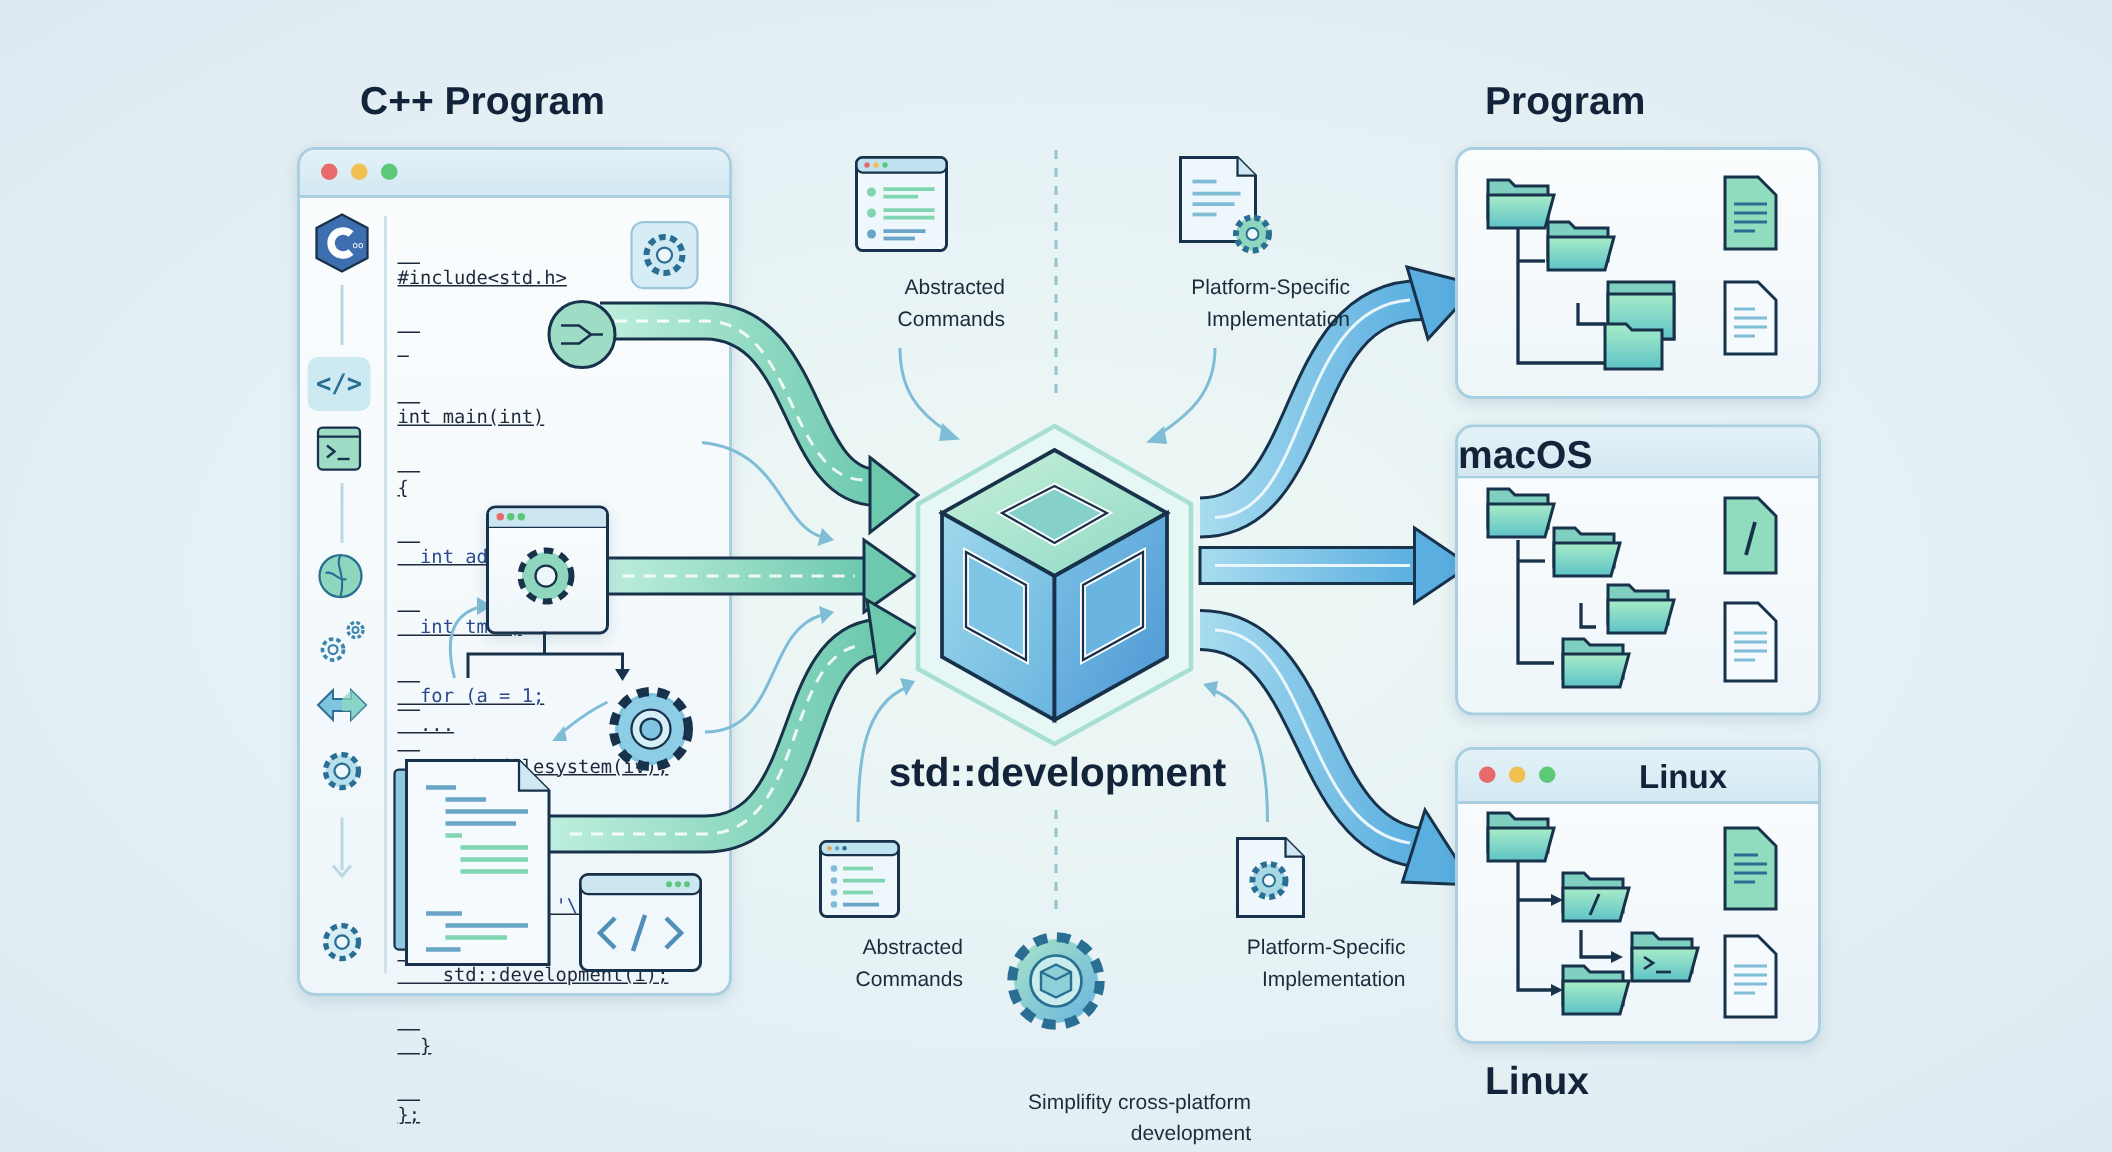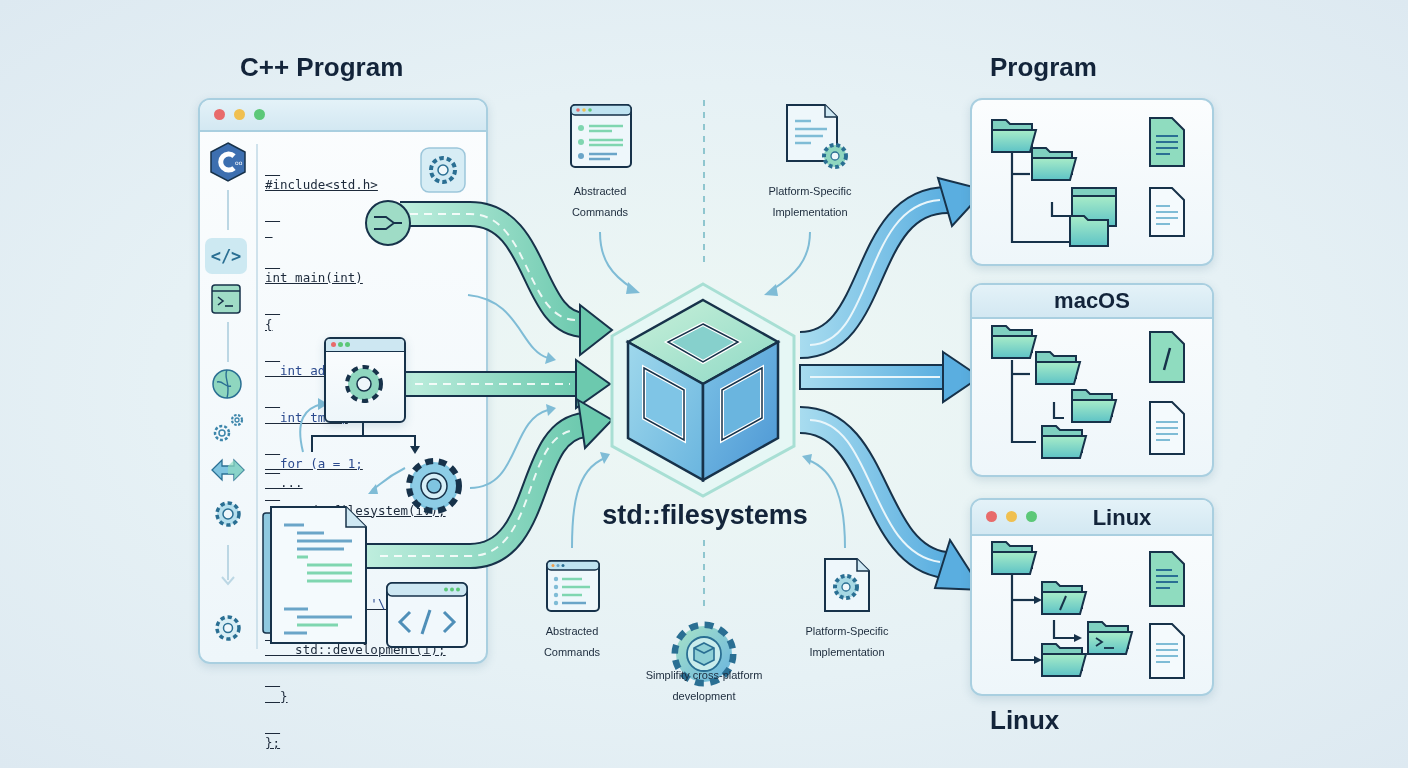--- a/index.html
+++ b/index.html
@@ -1,21 +1,21 @@
 <!DOCTYPE html>
 <html><head>
 <meta charset="utf-8">
 <style>
   html,body{margin:0;padding:0;}
   body{width:1408px;height:768px;overflow:hidden;position:relative;
        background:radial-gradient(ellipse at 50% 50%, #eef8f4 0%, #e6f1f5 55%, #dde9f1 100%);
        font-family:"Liberation Sans", sans-serif;color:#16263a;}
   .abs{position:absolute;}
   .title{font-weight:700;font-size:26px;color:#13243a;}
-  .label{font-size:11px;color:#1c2b3c;text-align:center;line-height:21px;}
+  .label{font-size:14px;color:#1c2b3c;text-align:right;line-height:21px;}
   .panel{background:linear-gradient(180deg,#fbfdfe 0%,#eef6fa 100%);border:2px solid #a9cfe0;border-radius:12px;box-shadow:0 3px 10px rgba(60,110,140,.18);}
   .titlebar{position:absolute;left:0;right:0;top:0;height:30px;background:linear-gradient(180deg,#e4f2f8,#d3e8f2);border-bottom:2px solid #a9cfe0;border-radius:10px 10px 0 0;}
   .dot{position:absolute;width:11px;height:11px;border-radius:50%;}
   .code{font-family:"DejaVu Sans Mono", monospace;font-size:12.5px;color:#1d2a3b;white-space:pre;line-height:15.5px;text-decoration:underline;}
   .kw{color:#2b4a8e;}
   svg{position:absolute;overflow:visible;}
 </style>
 </head>
 <body>
 
@@ -250,21 +250,21 @@
   <polygon points="95,20 170,62 95,104 20,62" fill="url(#cubeT)" stroke="#17324a" stroke-width="2.5"></polygon>
   <polygon points="20,62 95,104 95,200 20,158" fill="url(#cubeL)" stroke="#17324a" stroke-width="2.5"></polygon>
   <polygon points="170,62 95,104 95,200 170,158" fill="url(#cubeR)" stroke="#17324a" stroke-width="2.5"></polygon>
   <polygon points="95,44 130,62 95,82 60,62" fill="#86d0cc" stroke="#fff" stroke-width="4"></polygon>
   <polygon points="95,44 130,62 95,82 60,62" fill="none" stroke="#17324a" stroke-width="1.5"></polygon>
   <polygon points="36,88 76,110 76,160 36,138" fill="#7fc5e6" stroke="#fff" stroke-width="4"></polygon>
   <polygon points="36,88 76,110 76,160 36,138" fill="none" stroke="#17324a" stroke-width="1.5"></polygon>
   <polygon points="154,88 114,110 114,160 154,138" fill="#6ab5df" stroke="#fff" stroke-width="4"></polygon>
   <polygon points="154,88 114,110 114,160 154,138" fill="none" stroke="#17324a" stroke-width="1.5"></polygon>
 </svg>
-<div class="abs" style="left:590px;top:500px;width:230px;text-align:center;font-size:27px;font-weight:700;color:#13243a;">std::filesystems</div>
+<div class="abs" style="left:590px;top:500px;width:230px;text-align:center;font-size:27px;font-weight:700;color:#13243a;">std::development</div>
 
 <svg style="left:570px;top:104px;" width="62" height="66" viewBox="0 0 62 66">
   <rect x="1" y="1" width="60" height="62" rx="4" fill="#eef7fb" stroke="#17324a" stroke-width="2"></rect>
   <rect x="1" y="1" width="60" height="10" rx="4" fill="#bfe3f1" stroke="#17324a" stroke-width="1.5"></rect>
   <circle cx="8" cy="6" r="1.8" fill="#e86b6b"></circle>
     <circle cx="14" cy="6" r="1.8" fill="#f0c050"></circle>
     <circle cx="20" cy="6" r="1.8" fill="#5cc878"></circle>
   <circle cx="11" cy="24" r="3" fill="#7fd6b0"></circle>
     <line x1="19" y1="22" x2="53" y2="22" stroke="#7fd6b0" stroke-width="2.5"></line>
     <line x1="19" y1="27" x2="42" y2="27" stroke="#7fd6b0" stroke-width="2.5"></line>
@@ -324,21 +324,21 @@
         <stop offset="0" stop-color="#a6e2c8"></stop>
         <stop offset="1" stop-color="#6ab5df"></stop>
       </linearGradient>
     </defs>
   <circle cx="38" cy="38" r="28" fill="url(#gearG)" stroke="#2a6f93" stroke-width="9" stroke-dasharray="8.5 6.2"></circle>
   <circle cx="38" cy="38" r="26" fill="url(#gearG)"></circle>
   <circle cx="38" cy="38" r="17" fill="#c9ecec" stroke="#2a6f93" stroke-width="1.8"></circle>
   <polygon points="38,27 48,32 48,44 38,49 28,44 28,32" fill="#8fd0d6" stroke="#2a6f93" stroke-width="1.6"></polygon>
   <polyline points="28,32 38,37 48,32 M38,37 38,49" fill="none" stroke="#2a6f93" stroke-width="1.6"></polyline>
 </svg>
-<div class="abs label" style="left:574px;top:665px;width:260px;white-space:pre-line;">Simplifity cross-platform
+<div class="abs label" style="left:574px;top:724px;width:260px;white-space:pre-line;">Simplifity cross-platform
 development</div>
 
 <div class="abs panel" style="left:970px;top:98px;width:240px;height:164px;"></div>
 <svg style="left:990px;top:110px;" width="210" height="140" viewBox="0 0 210 140">
   <defs>
       <linearGradient id="fold" x1="0" y1="0" x2="0" y2="1">
         <stop offset="0" stop-color="#a8ecc8"></stop>
         <stop offset="1" stop-color="#5ec3c6"></stop>
       </linearGradient>
     </defs>
@@ -377,21 +377,21 @@
         <line x1="166" y1="96" x2="180" y2="96"></line>
         <line x1="166" y1="102" x2="188" y2="102"></line>
         <line x1="166" y1="108" x2="188" y2="108"></line>
         <line x1="166" y1="114" x2="180" y2="114"></line>
       </g>
     </g>
 </svg>
 
 <div class="abs panel" style="left:970px;top:283px;width:240px;height:190px;">
   <div class="titlebar" style="height:32px;"></div>
-  <div class="abs" style="left:0;right:0;top:3px;text-align:center;font-size:22px;font-weight:700;color:#13243a;">macOS</div>
+  <div class="abs" style="left:0;right:0;top:3px;font-size:26px;font-weight:700;color:#13243a;">macOS</div>
 </div>
 <svg style="left:990px;top:322px;" width="210" height="145" viewBox="0 0 210 145">
   <g fill="none" stroke="#17324a" stroke-width="2.2">
     <path d="M22 38 L22 120 L46 120"></path>
       <path d="M22 52 L40 52"></path>
       <path d="M64 80 L64 96 L74 96"></path>
   </g>
   <g>
       <path d="M2 4 L16 4 L20 8 L42 8 L42 30 L2 30 Z" fill="#7fd0c0" stroke="#17324a" stroke-width="2"></path>
       <path d="M2 14 L46 14 L40 36 L2 36 Z" fill="url(#fold)" stroke="#17324a" stroke-width="2"></path>

